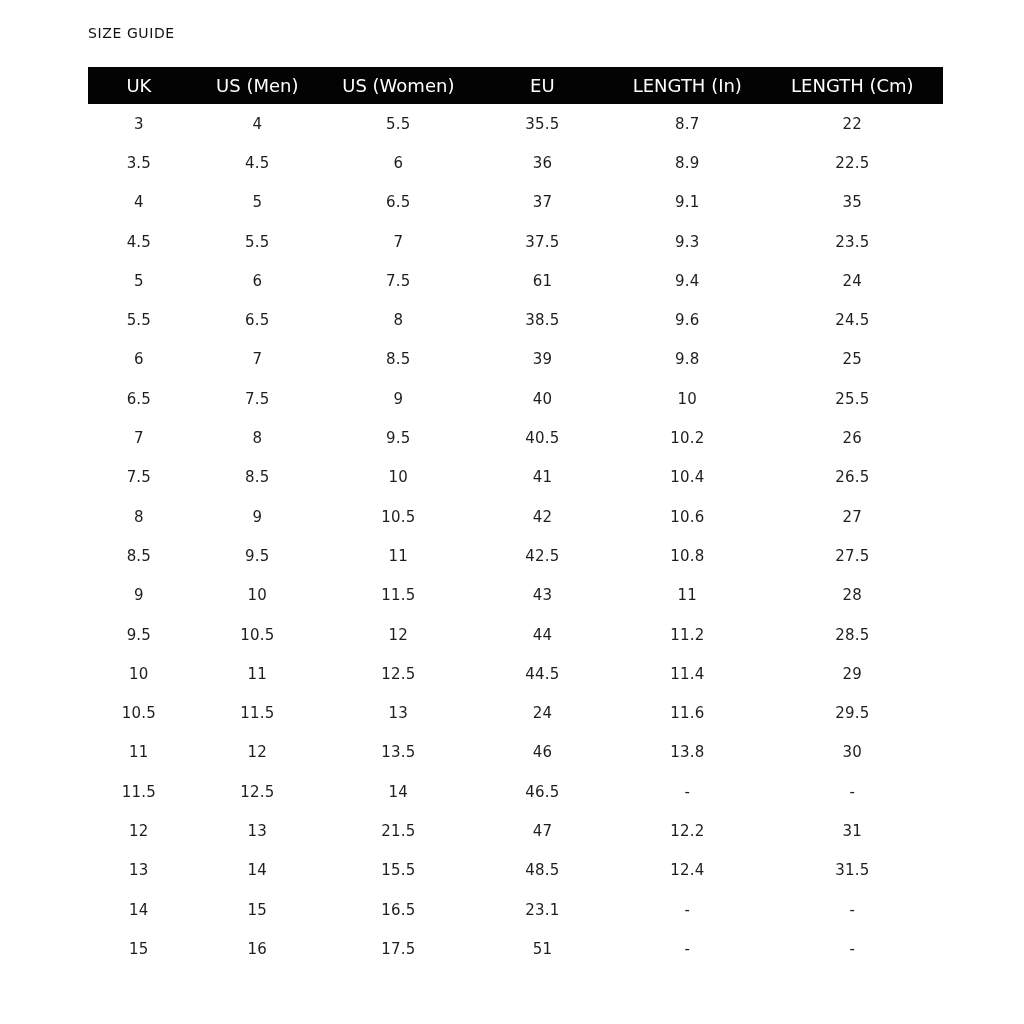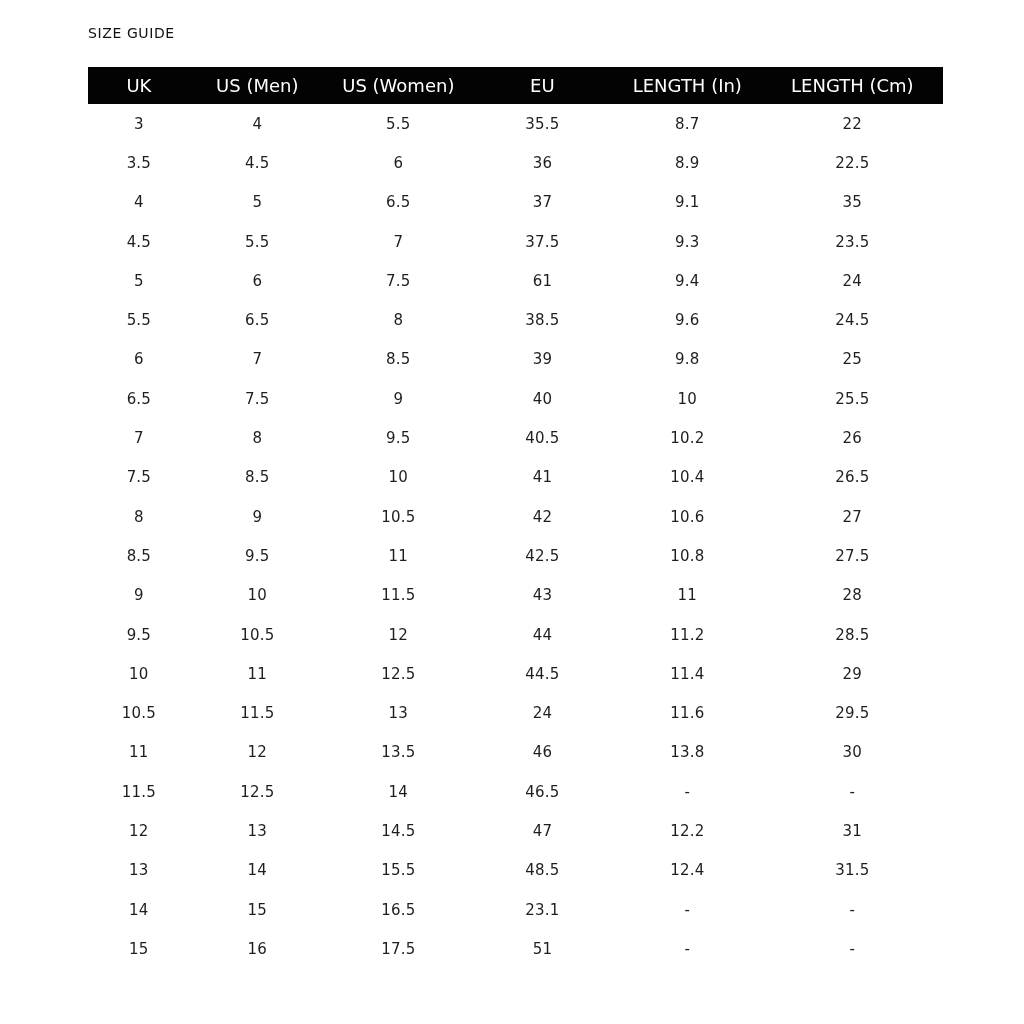--- a/index.html
+++ b/index.html
@@ -228,21 +228,21 @@
           <td>11.5</td>
           <td>12.5</td>
           <td>14</td>
           <td>46.5</td>
           <td>-</td>
           <td>-</td>
         </tr>
         <tr>
           <td>12</td>
           <td>13</td>
-          <td>14.5</td>
+          <td>21.5</td>
           <td>47</td>
           <td>12.2</td>
           <td>31</td>
         </tr>
         <tr>
           <td>13</td>
           <td>14</td>
           <td>15.5</td>
           <td>48.5</td>
           <td>12.4</td>

